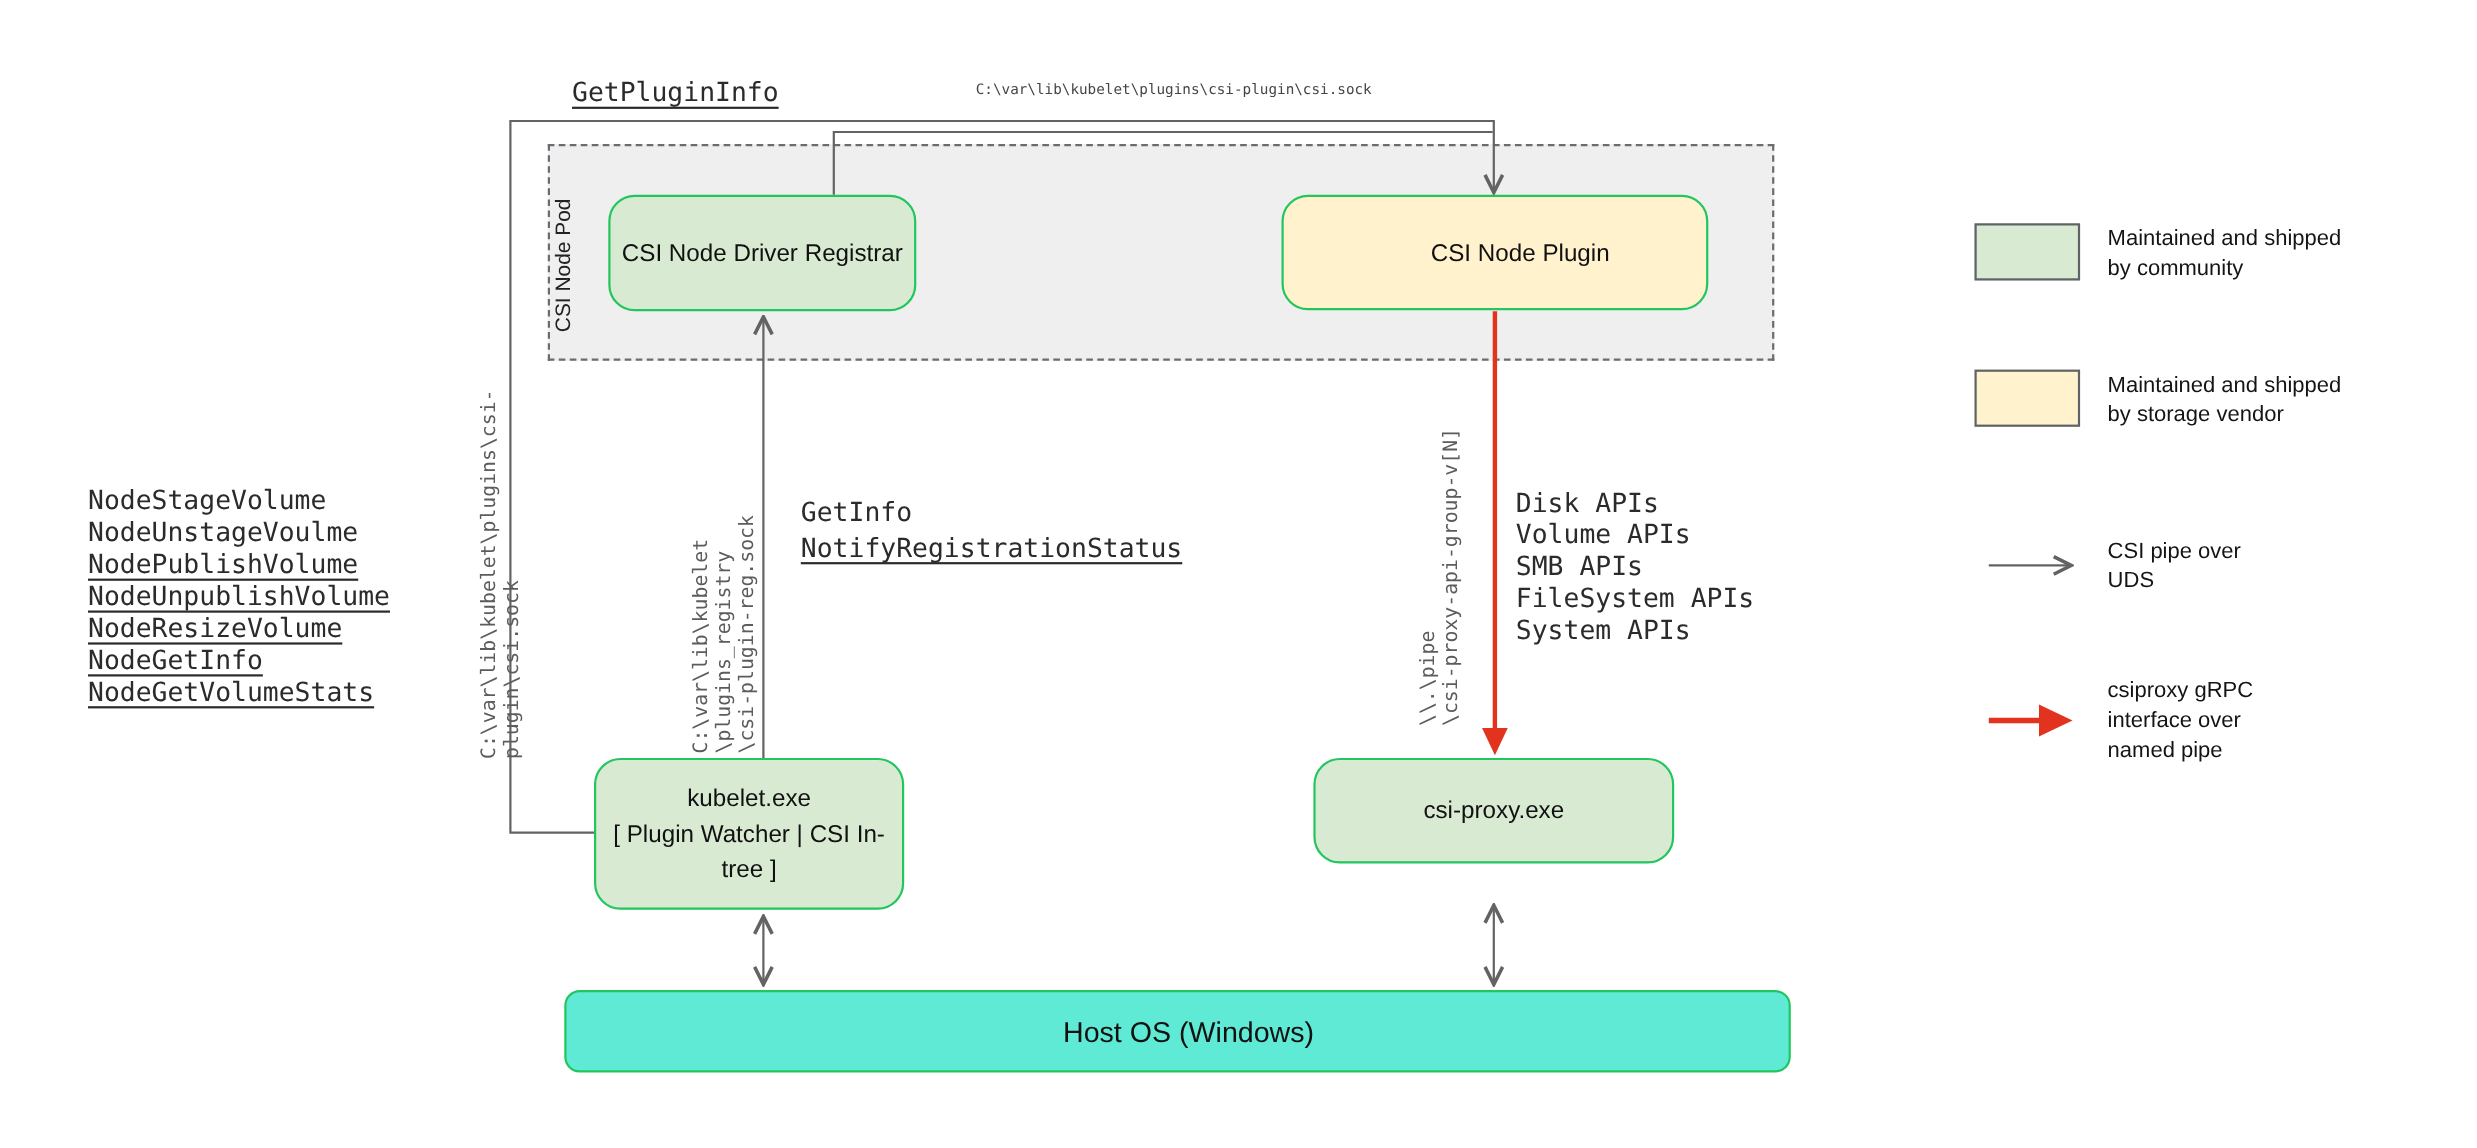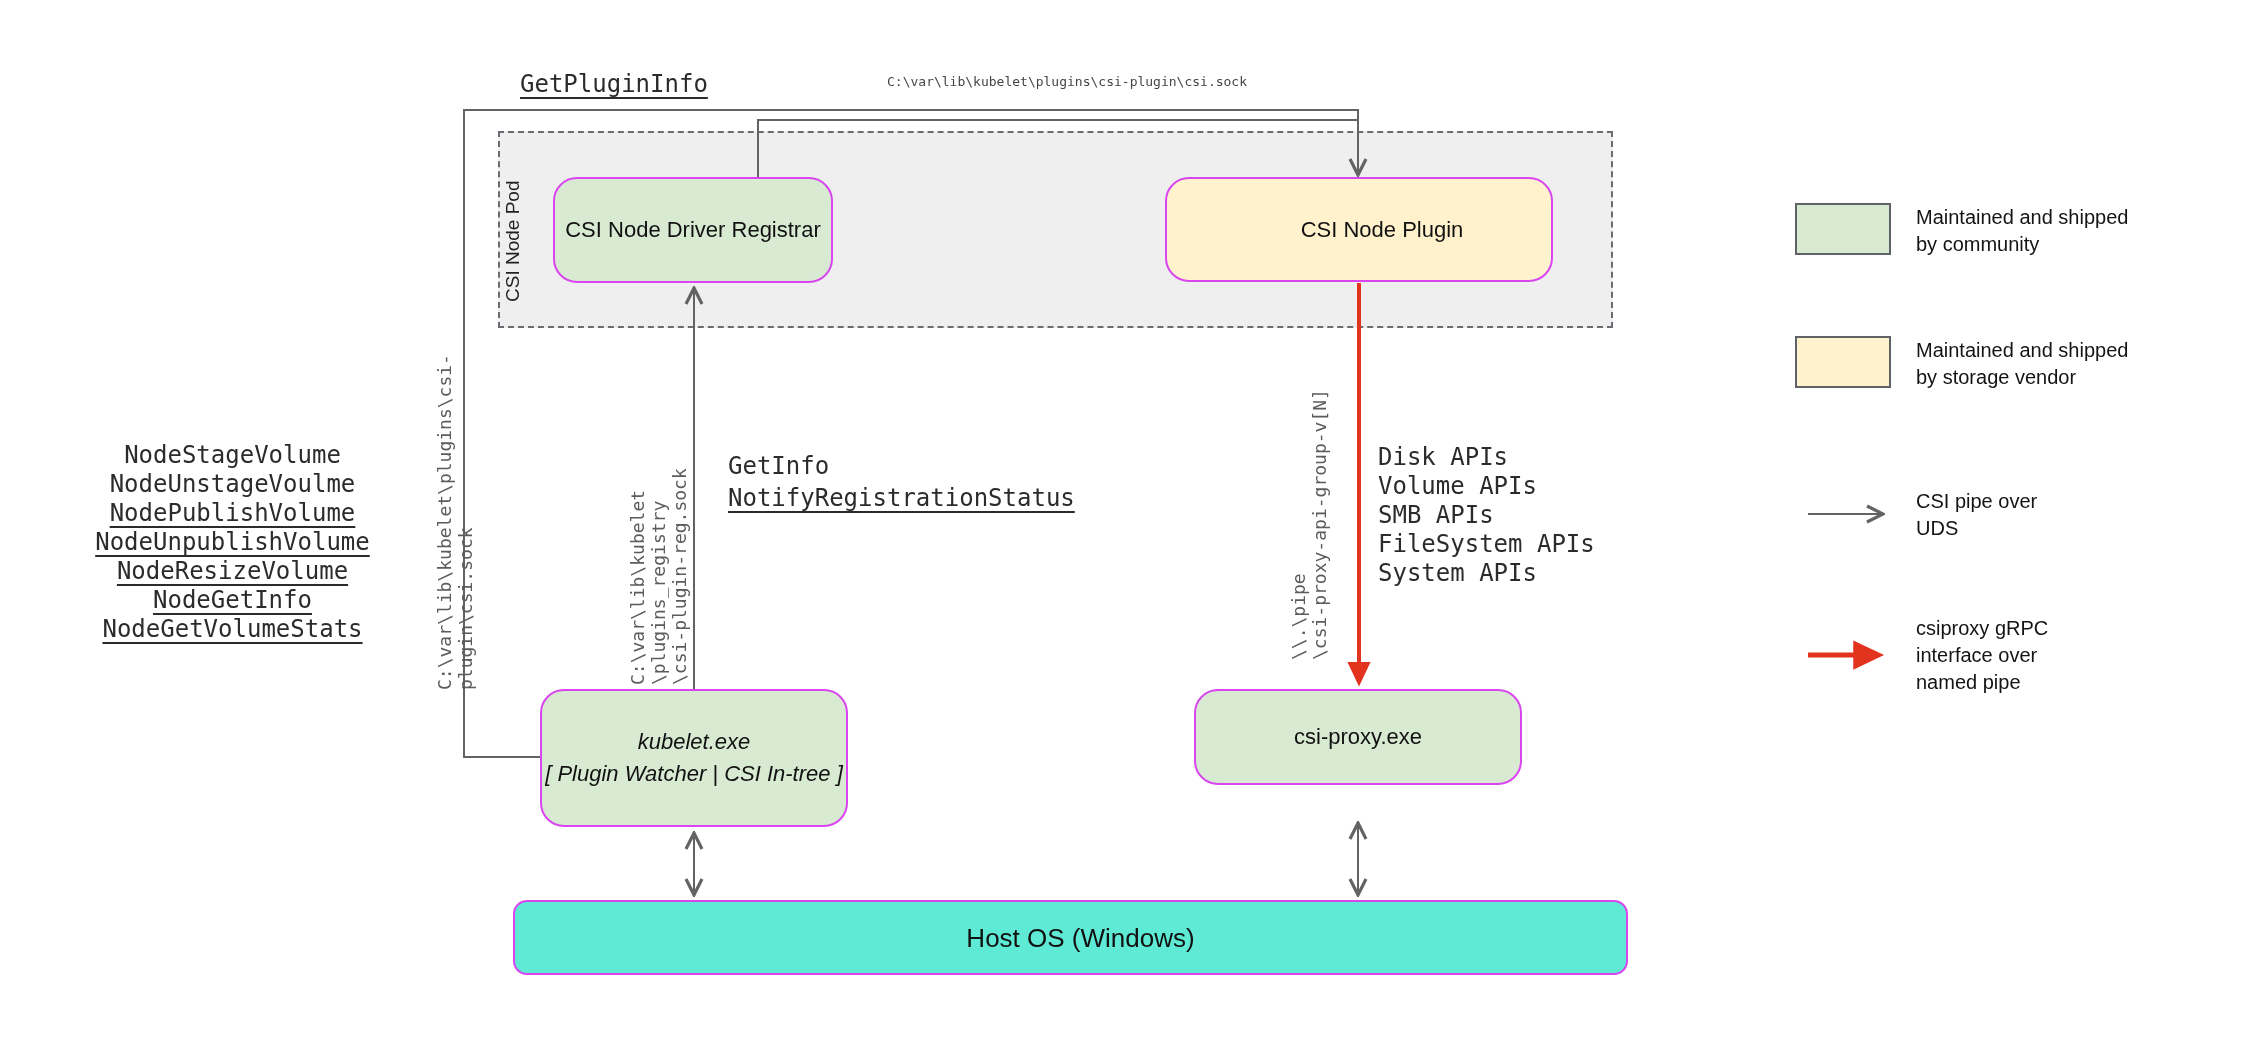--- a/index.html
+++ b/index.html
@@ -2,38 +2,38 @@
 <html><head>
 <meta charset="utf-8">
 <style>
   html,body{margin:0;padding:0;background:#ffffff;}
   .canvas{position:relative;width:2252px;height:1044px;background:#ffffff;
           font-family:"Liberation Sans",sans-serif;overflow:hidden;}
   .abs{position:absolute;}
   svg.overlay{position:absolute;left:0;top:0;width:2252px;height:1044px;}
 
   
-  .node-box{position:absolute;border:2px solid #d946ef;border-radius:24px;
+  .node-box{position:absolute;border:2px solid #22c55e;border-radius:24px;
             display:flex;align-items:center;justify-content:center;text-align:center;
             font-size:22px;color:#111;line-height:32px;box-sizing:border-box;}
   .green{background:#d9ead3;}
   .yellow{background:#fff2cc;}
   .host{background:#5eead4;border-radius:14px;font-size:26px;padding-left:20px;}
   .pod{position:absolute;left:498px;top:131px;width:1115px;height:197px;
        background:#efefef;border:2px dashed #696c70;box-sizing:border-box;}
 
   
   .mono{font-family:"DejaVu Sans Mono",monospace;color:#2b2b2b;}
   .mono24{font-size:24px;line-height:29px;}
   .squig{text-decoration-line:underline;text-decoration-style:wavy;
          text-decoration-color:#e8574a;text-decoration-thickness:2px;text-underline-offset:5px;text-decoration:underline;}
   .vtext{writing-mode:vertical-rl;transform:rotate(180deg);white-space:pre-line;
          font-family:"DejaVu Sans Mono",monospace;font-size:18px;line-height:21px;color:#5c5c5c;}
   .pre{white-space:pre-line;}
-  .right{text-align:center;}
+  .right{text-align:left;}
   .legend-label{position:absolute;font-size:20px;line-height:27px;color:#141414;white-space:pre-line;}
   .swatch{position:absolute;width:96px;height:52px;border:2px solid #5f6368;box-sizing:border-box;}
 </style>
 </head>
 <body>
 
 <div class="canvas">
 
   <div class="pod"></div>
   <div class="abs vtext" style="left:502px;top:170px;height:132px;font-family:'Liberation Sans',sans-serif;font-size:19px;color:#222;">CSI Node Pod</div>
@@ -52,21 +52,21 @@
     <path d="M694,689 L694,291" fill="none" stroke="#636363" stroke-width="2" marker-end="url(#arrG)"></path>
     <path d="M1359,283 L1359,680" fill="none" stroke="#e2331f" stroke-width="4" marker-end="url(#arrR)"></path>
     <path d="M694,836 L694,892" fill="none" stroke="#636363" stroke-width="2" marker-start="url(#arrG)" marker-end="url(#arrG)"></path>
     <path d="M1358,826 L1358,892" fill="none" stroke="#636363" stroke-width="2" marker-start="url(#arrG)" marker-end="url(#arrG)"></path>
     <path d="M1808,514 L1880,514" fill="none" stroke="#636363" stroke-width="2" marker-end="url(#arrG)"></path>
     <path d="M1808,655 L1876,655" fill="none" stroke="#e2331f" stroke-width="5" marker-end="url(#arrR)"></path>
   </svg>
 
   <div class="node-box green" style="left:553px;top:177px;width:280px;height:106px;">CSI Node Driver Registrar</div>
   <div class="node-box yellow" style="left:1165px;top:177px;width:388px;height:105px;padding-left:46px;">CSI Node Plugin</div>
-  <div class="node-box green pre" style="left:540px;top:689px;width:308px;height:138px;font-style:italic;">kubelet.exe
+  <div class="node-box green pre" style="left:540px;top:689px;width:282px;height:138px;">kubelet.exe
 [ Plugin Watcher | CSI In-tree ]</div>
   <div class="node-box green" style="left:1194px;top:689px;width:328px;height:96px;">csi-proxy.exe</div>
   <div class="node-box host" style="left:513px;top:900px;width:1115px;height:75px;">Host OS (Windows)</div>
 
   <div class="abs mono mono24 squig" style="left:520px;top:70px;">GetPluginInfo</div>
   <div class="abs mono" style="left:887px;top:74px;font-size:13px;color:#454545;">C:\var\lib\kubelet\plugins\csi-plugin\csi.sock</div>
 
   <div class="abs vtext" style="left:434px;top:198px;height:492px;">C:\var\lib\kubelet\plugins\csi-plugin\csi.sock</div>
 
   <div class="abs right" style="left:80px;top:441px;width:305px;">

